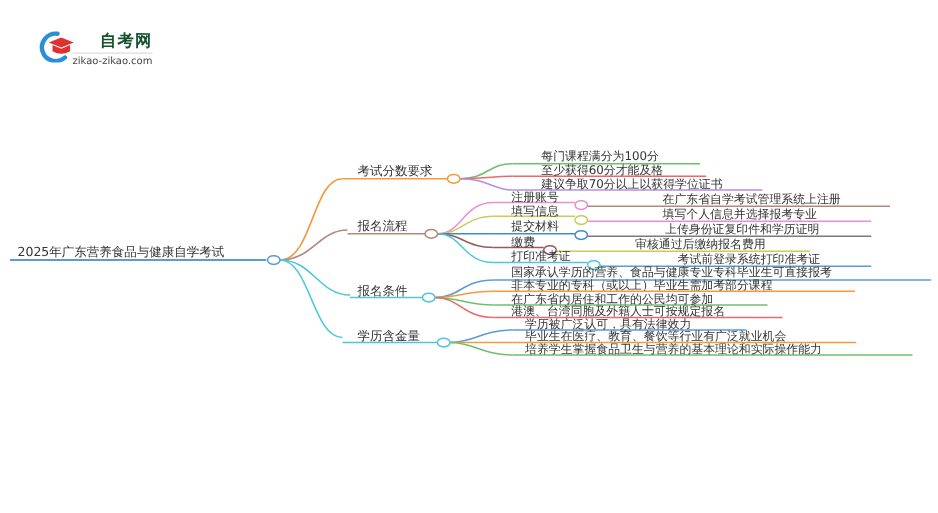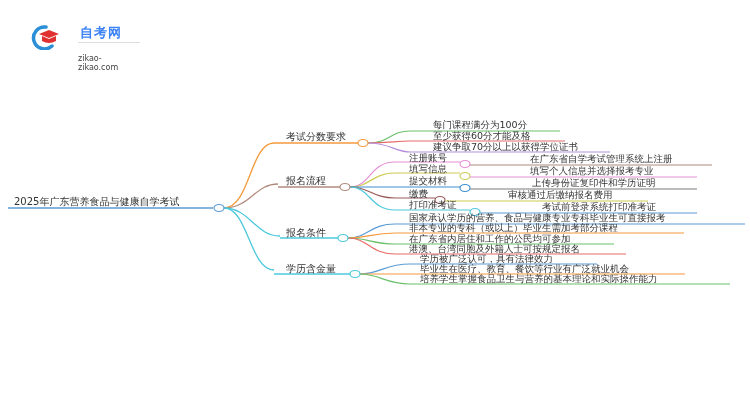--- a/index.html
+++ b/index.html
@@ -1,20 +1,20 @@
 <!DOCTYPE html>
 <html><head>
 <meta charset="utf-8">
 <style>
   html, body { margin: 0; padding: 0; background: #ffffff; }
   body { width: 750px; height: 410px; position: relative; overflow: hidden; font-family: "DejaVu Sans", "Liberation Sans", sans-serif; }
   .logo { position: absolute; left: 30px; top: 20px; width: 110px; height: 34px; }
   .logo-mark { position: absolute; left: 0; top: 4px; width: 30px; height: 26px; }
-  .logo-title { position: absolute; left: 50px; top: 4px; font-size: 13px; font-weight: bold; color: #3b82f6; letter-spacing: 1px; }
-  .logo-sub { position: absolute; left: 48px; top: 22px; font-size: 8px; color: #444; border-top: 1px solid #ddd; padding-top: 11px; }
+  .logo-title { position: absolute; left: 50px; top: 4px; font-size: 13px; font-weight: bold; color: #14532d; letter-spacing: 1px; }
+  .logo-sub { position: absolute; left: 28px; top: 22px; font-size: 8px; color: #444; border-top: 1px solid #ddd; padding-top: 1px; }
   svg.map { position: absolute; left: 0; top: 0; }
   svg text { font-family: "DejaVu Sans", "Liberation Sans", sans-serif; fill: #333; }
 </style>
 </head>
 <body>
 
 <div class="logo">
   <svg class="logo-mark" viewBox="0 0 30 26">
     <path d="M16 3 A11 11 0 1 0 22 22" fill="none" stroke="#2a8fd6" stroke-width="3.5" stroke-linecap="round"></path>
     <polygon points="9,10 19,6 29,10 19,14" fill="#e03030"></polygon>

